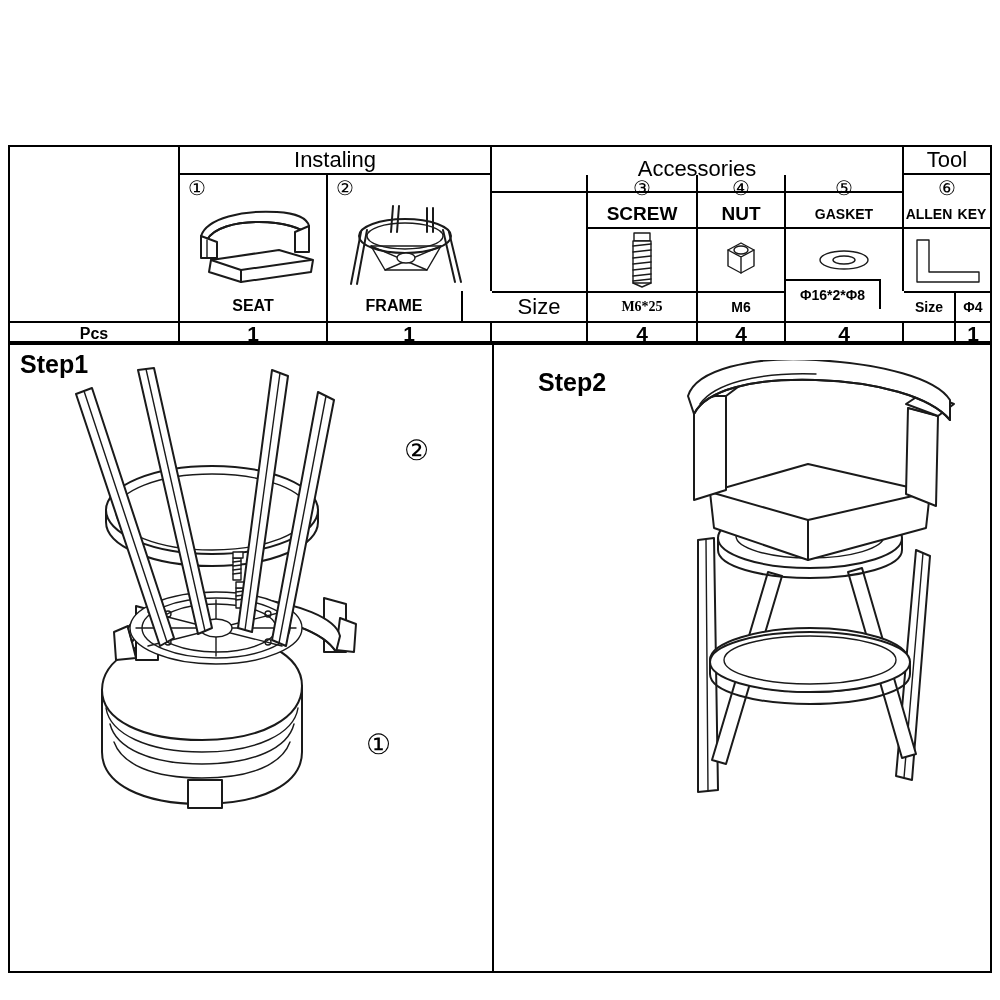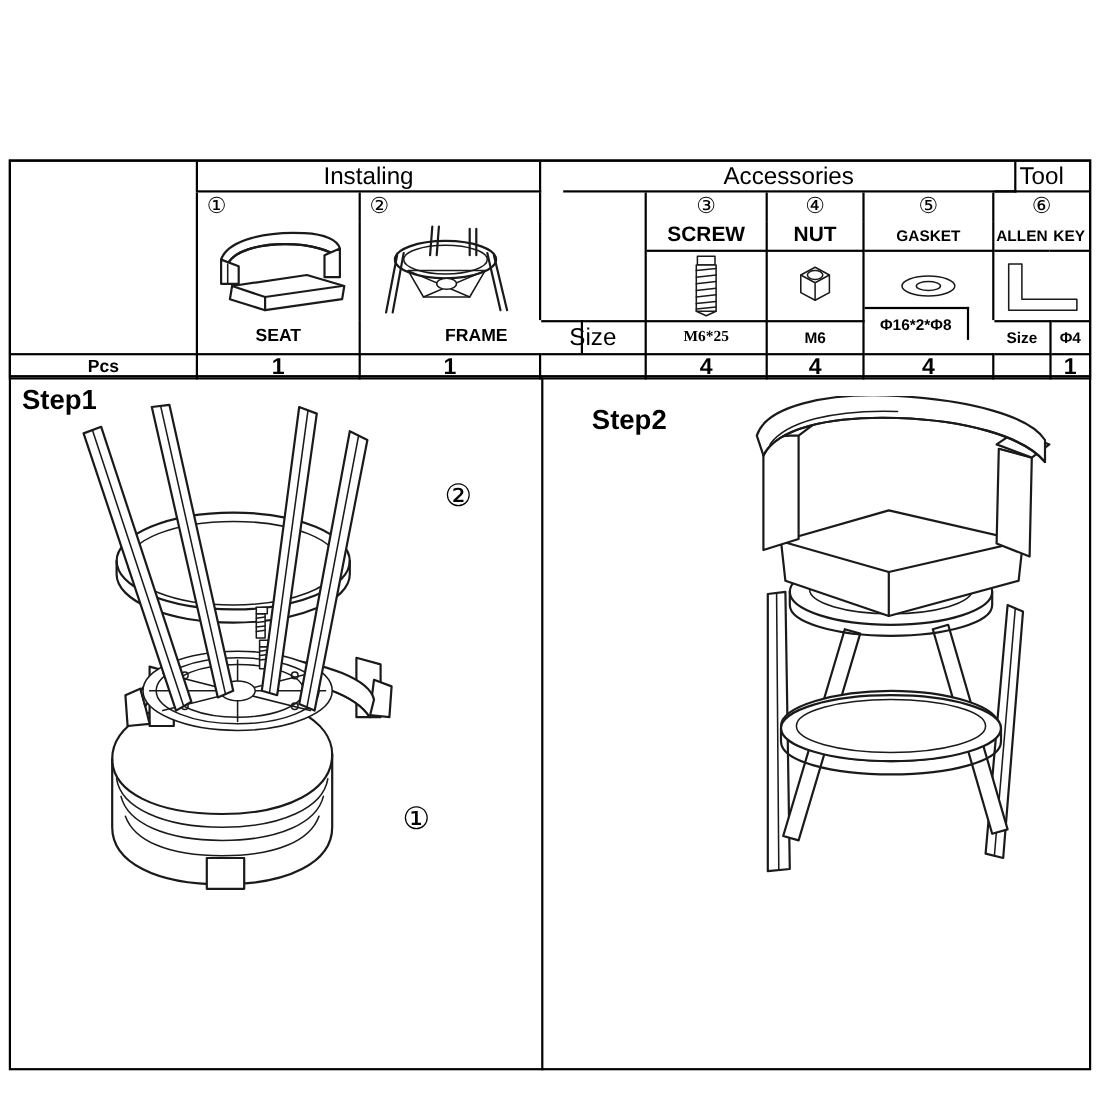--- a/index.html
+++ b/index.html
@@ -90,21 +90,21 @@
   .fillw-thin { fill: #ffffff; stroke: #1a1a1a; stroke-width: 1.4; stroke-linejoin: round; }
 </style>
 </head>
 <body>
 
 <div class="sheet">
 
   <div class="parts-table">
 
     <div class="pt-cell bb br hdr-big" style="left:170px; top:0; width:312px; height:28px;">Instaling</div>
-    <div class="pt-cell bb br hdr-big" style="left:502px; top:0; width:412px; height:28px;text-align:center;">Accessories</div>
+    <div class="pt-cell bb br hdr-big" style="left:482px; top:0; width:412px; height:46px;text-align:center;">Accessories</div>
     <div class="pt-cell bb hdr-big" style="left:894px; top:0; width:86px; height:28px;text-align:center;">Tool</div>
 
     <div class="pt-cell br" style="left:0; top:0; width:170px; height:28px;"></div>
 
     <div class="pt-cell br circnum" style="left:170px; top:28px; width:148px; height:26px; justify-content:flex-start; padding-left:8px;">①</div>
     <div class="pt-cell br circnum" style="left:318px; top:28px; width:164px; height:26px; justify-content:flex-start; padding-left:8px;">②</div>
 
     <div class="pt-cell br" style="left:170px; top:54px; width:148px; height:90px;">
       <svg width="140" height="88" viewBox="0 0 140 88">
         <path class="fillw" d="M18 34 C24 16, 60 8, 94 10 C112 11, 124 16, 126 24 L126 34 C120 26, 100 20, 76 20 C52 20, 30 26, 24 38 Z"></path>
@@ -130,21 +130,21 @@
         <path class="ln" d="M68 4 L66 30"></path>
         <path class="ln" d="M96 6 L96 30"></path>
         <path class="ln" d="M102 6 L102 30"></path>
         <path class="ln-thin" d="M40 44 L110 44 L96 68 L54 68 Z"></path>
         <path class="ln-thin" d="M40 44 L96 68 M110 44 L54 68"></path>
         <ellipse class="fillw-thin" cx="75" cy="56" rx="9" ry="5"></ellipse>
       </svg>
     </div>
 
     <div class="pt-cell br label-big" style="left:170px; top:144px; width:148px; height:30px;">SEAT</div>
-    <div class="pt-cell br label-big" style="left:328px; top:144px; width:192px; height:30px;">FRAME</div>
+    <div class="pt-cell br label-big" style="left:317px; top:144px; width:136px; height:30px;">FRAME</div>
     <div class="pt-cell br" style="left:0; top:28px; width:170px; height:146px;"></div>
 
     <div class="pt-cell bt br label-big" style="left:0; top:174px; width:170px; height:24px;">Pcs</div>
     <div class="pt-cell bt br num-big" style="left:170px; top:174px; width:148px; height:24px;">1</div>
     <div class="pt-cell bt br num-big" style="left:318px; top:174px; width:164px; height:24px;">1</div>
 
     <div class="pt-cell br circnum" style="left:578px; top:28px; width:110px; height:26px;">③</div>
     <div class="pt-cell br circnum" style="left:688px; top:28px; width:88px; height:26px;">④</div>
     <div class="pt-cell br circnum" style="left:776px; top:28px; width:118px; height:26px;">⑤</div>
 

